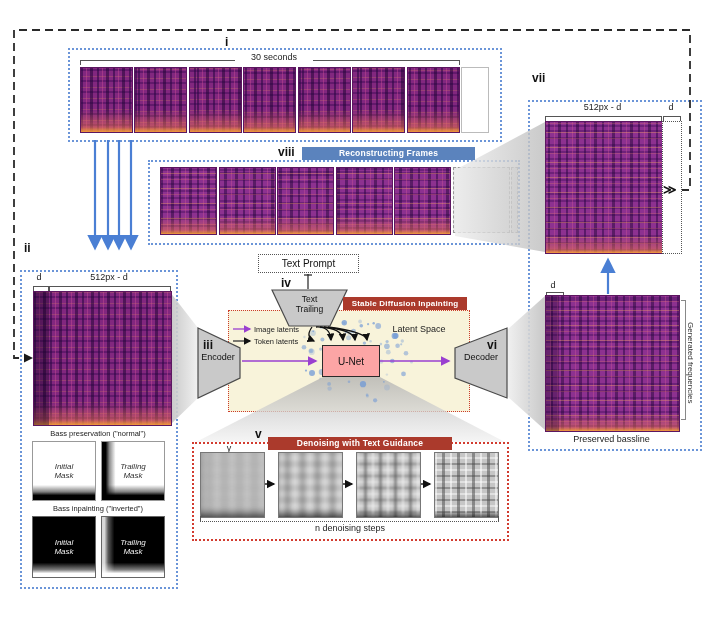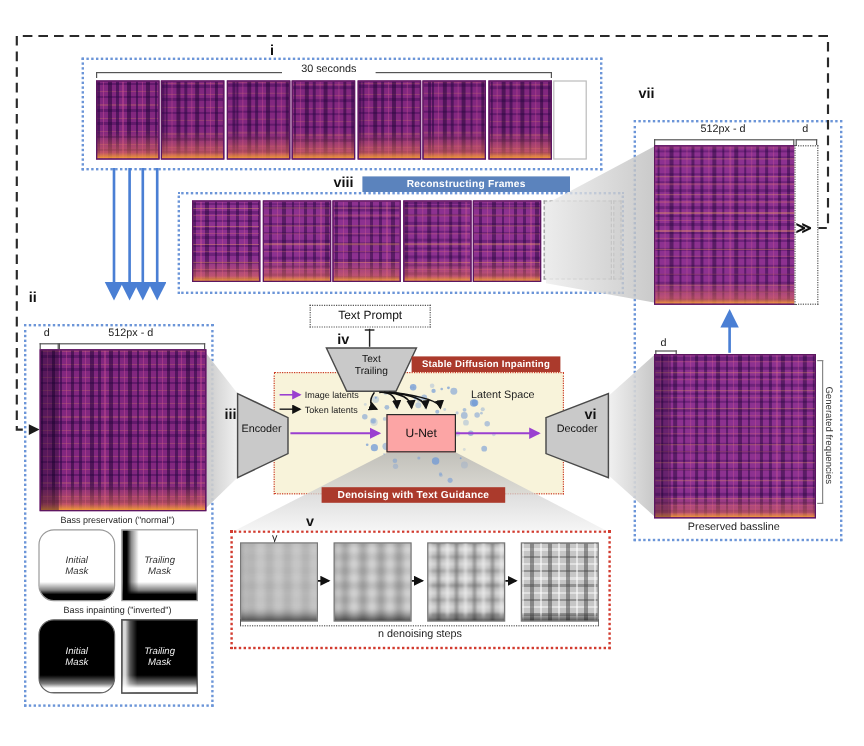--- a/index.html
+++ b/index.html
@@ -42,21 +42,21 @@
   .den i{position:absolute;left:-8px;top:-8px;right:-8px;bottom:-8px;display:block;
     background-image:
       linear-gradient(0deg, rgba(0,0,0,.85) 0 5px, rgba(0,0,0,0) 14px),
       linear-gradient(90deg, rgba(0,0,0,.55) 0 3px, rgba(0,0,0,0) 9px),
       repeating-linear-gradient(90deg, rgba(70,70,70,.5) 0 3px, rgba(0,0,0,0) 3px 8px, rgba(255,255,255,.55) 8px 10px, rgba(0,0,0,0) 10px 15px),
       repeating-linear-gradient(0deg, rgba(80,80,80,.45) 0 2px, rgba(0,0,0,0) 2px 6px, rgba(255,255,255,.45) 6px 8px, rgba(0,0,0,0) 8px 12px);}
   .b3 i{filter:blur(4px);} .b2 i{filter:blur(2.6px);} .b1 i{filter:blur(1.3px);} .b0 i{filter:blur(.3px);}
   
   .mask{position:absolute;border:1px solid #999;background:#fff;display:flex;align-items:center;justify-content:center;
         font-size:8px;font-style:italic;color:#333;text-align:center;}
-  .mask.m-init{background-image:linear-gradient(0deg,#000 0 8%,rgba(0,0,0,.5) 14%,rgba(0,0,0,0) 26%);border-radius:13px;}
+  .mask.m-init{background-image:linear-gradient(0deg,#000 0 8%,rgba(0,0,0,.5) 14%,rgba(0,0,0,0) 26%);}
   .mask.m-trail{background-image:linear-gradient(0deg,#000 0 8%,rgba(0,0,0,.5) 14%,rgba(0,0,0,0) 26%),
                                  linear-gradient(90deg,#000 0 6%,rgba(0,0,0,.45) 12%,rgba(0,0,0,0) 22%);}
   .mask.inv{background-color:#000;color:#eee;border-color:#666;}
   .mask.inv.m-init{background-image:linear-gradient(0deg,#fff 0 6%,rgba(255,255,255,.5) 12%,rgba(255,255,255,0) 24%);}
   .mask.inv.m-trail{background-image:linear-gradient(0deg,#fff 0 6%,rgba(255,255,255,.5) 12%,rgba(255,255,255,0) 24%),
                                      linear-gradient(90deg,rgba(255,255,255,.85) 0 4%,rgba(255,255,255,.35) 10%,rgba(255,255,255,0) 20%);}
   .seclbl{position:absolute;font-size:7.5px;color:#222;text-align:center;}
   
   .cream{position:absolute;left:228px;top:310px;width:240px;height:100px;background:#f8f3da;border:1.5px dotted #cc3b2a;}
   .unet{position:absolute;left:322px;top:345px;width:56px;height:30px;background:#fca5a5;border:1.3px solid #2a2a2a;
@@ -266,28 +266,28 @@
 Mask</div>
 
   <div class="tprompt">Text Prompt</div>
   <div class="numeral" style="left:281px;top:276px">iv</div>
   <div class="trap-lbl pre" style="left:282px;top:294px;width:55px;font-size:8.5px">Text
 Trailing</div>
   <div class="badge red" style="left:343px;top:297px;width:124px;font-size:8px">Stable Diffusion Inpainting</div>
   <div class="lbl" style="left:378px;top:324px;width:82px;">Latent Space</div>
   <div class="legend-lbl" style="left:254px;top:325px">Image latents</div>
   <div class="legend-lbl" style="left:254px;top:337px">Token latents</div>
-  <div class="numeral" style="left:187px;top:338px">iii</div>
+  <div class="numeral" style="left:203px;top:338px">iii</div>
   <div class="trap-lbl" style="left:194px;top:352px;width:48px">Encoder</div>
   <div class="unet">U-Net</div>
   <div class="numeral" style="left:487px;top:338px">vi</div>
   <div class="trap-lbl" style="left:456px;top:352px;width:50px">Decoder</div>
 
   <div class="numeral" style="left:255px;top:427px">v</div>
-  <div class="badge red" style="left:268px;top:406px;width:153px">Denoising with Text Guidance</div>
+  <div class="badge red" style="left:268px;top:437px;width:184px">Denoising with Text Guidance</div>
   <div class="lbl" style="left:222px;top:443px;width:14px">γ</div>
   <div class="den b3" style="left:200px;top:452px;width:63px;height:64px">
       <i></i>
     </div>
   <div class="den b2" style="left:278px;top:452px;width:63px;height:64px">
       <i></i>
     </div>
   <div class="den b1" style="left:356px;top:452px;width:63px;height:64px">
       <i></i>
     </div>

